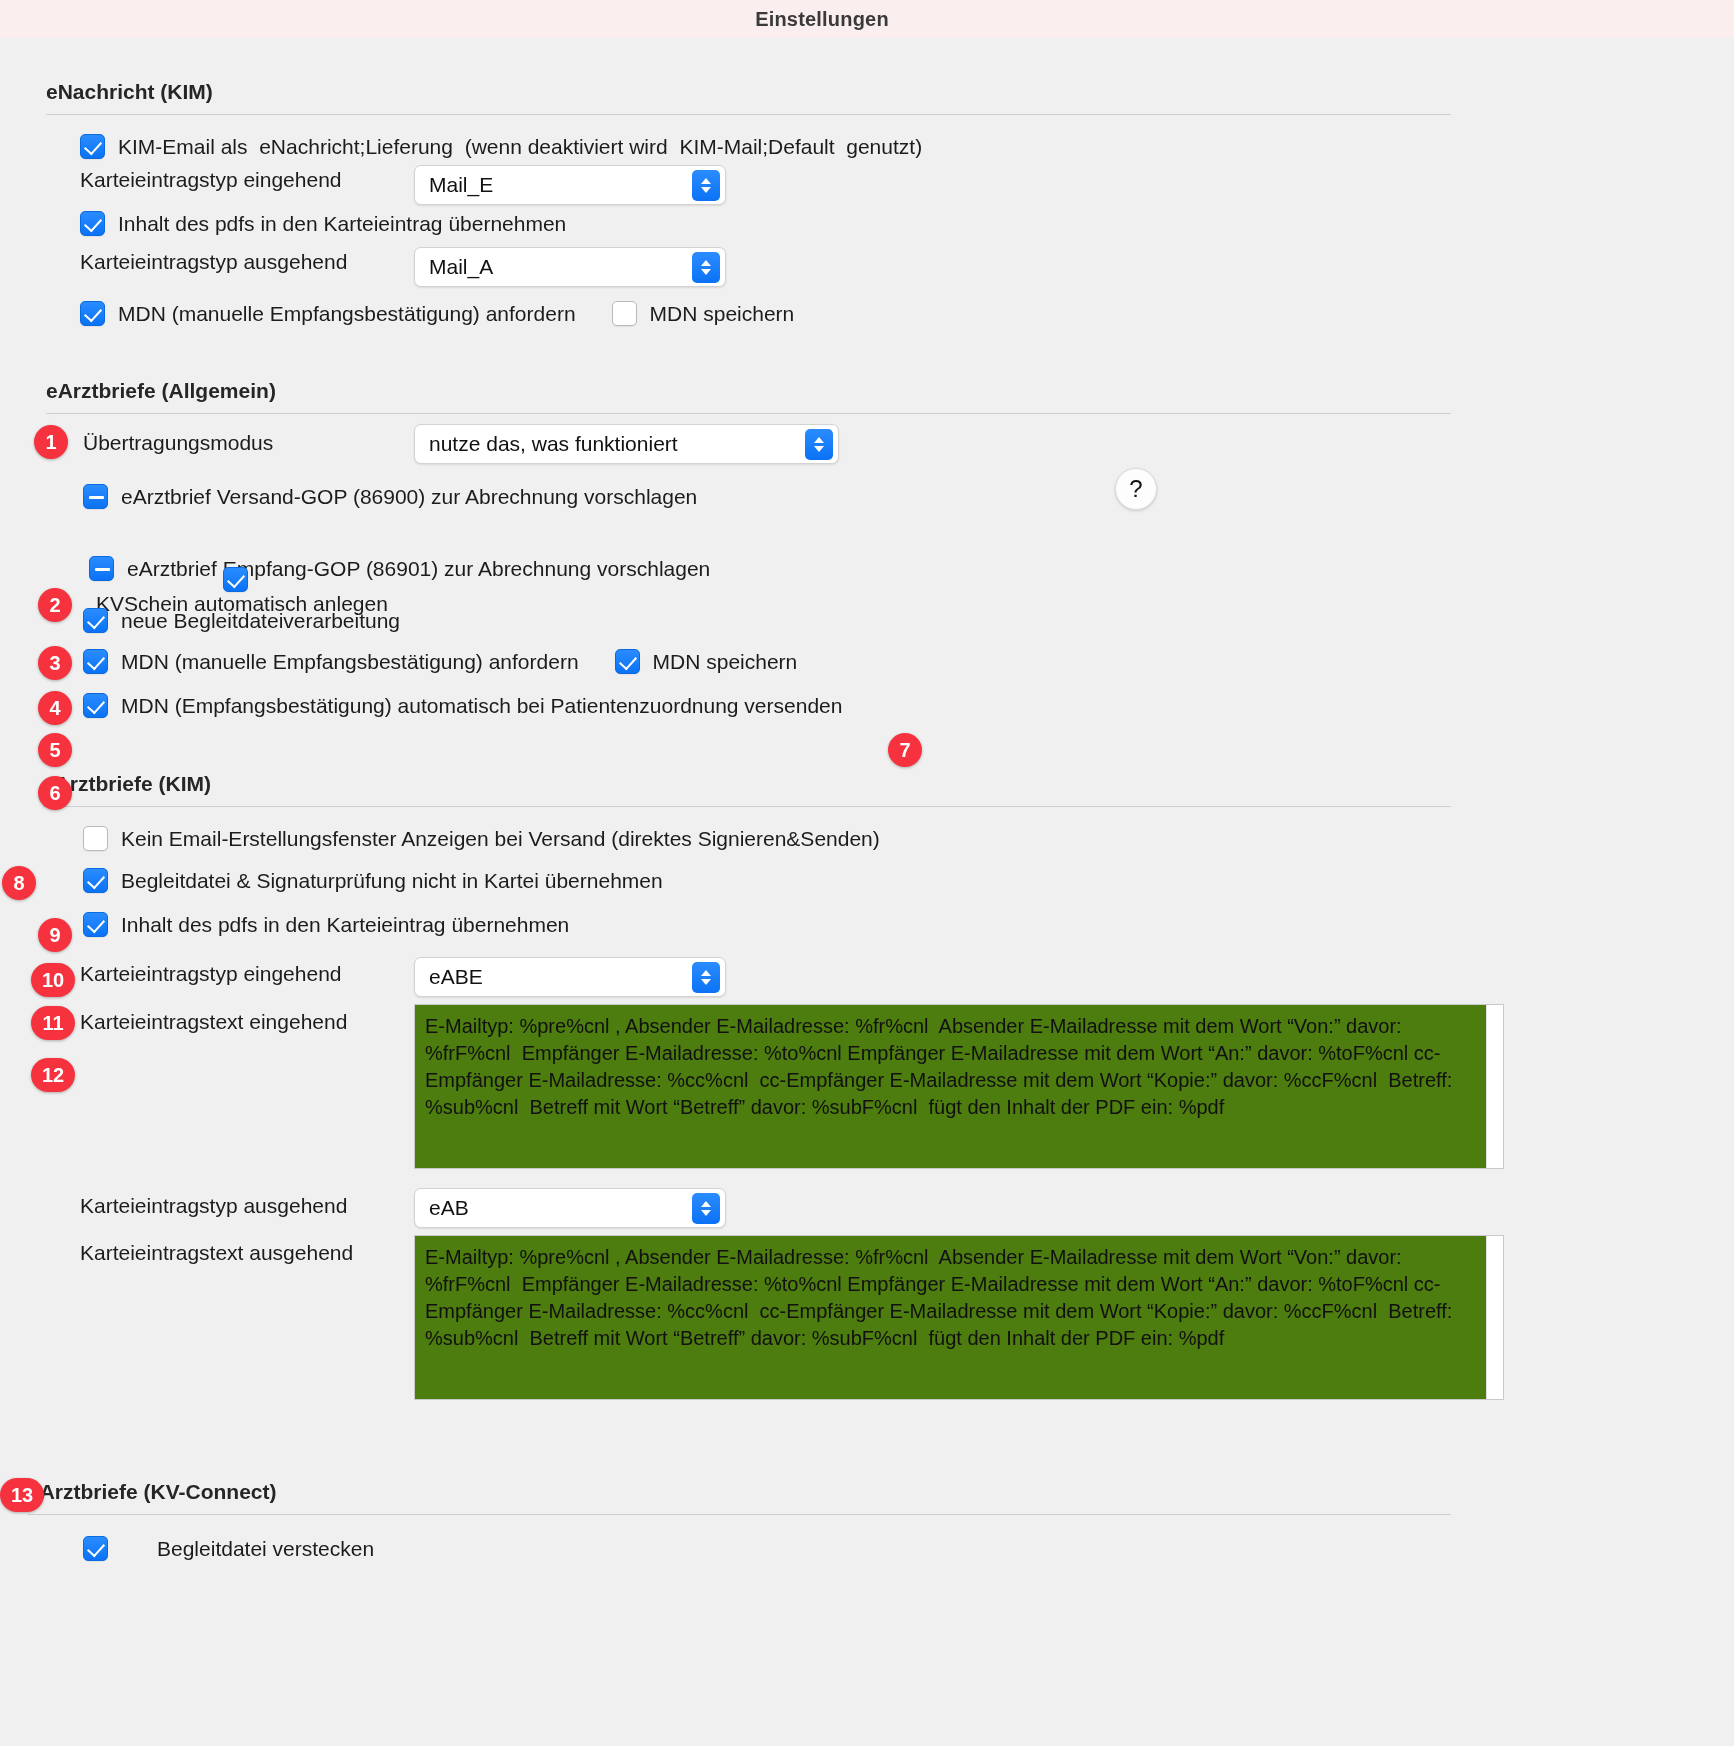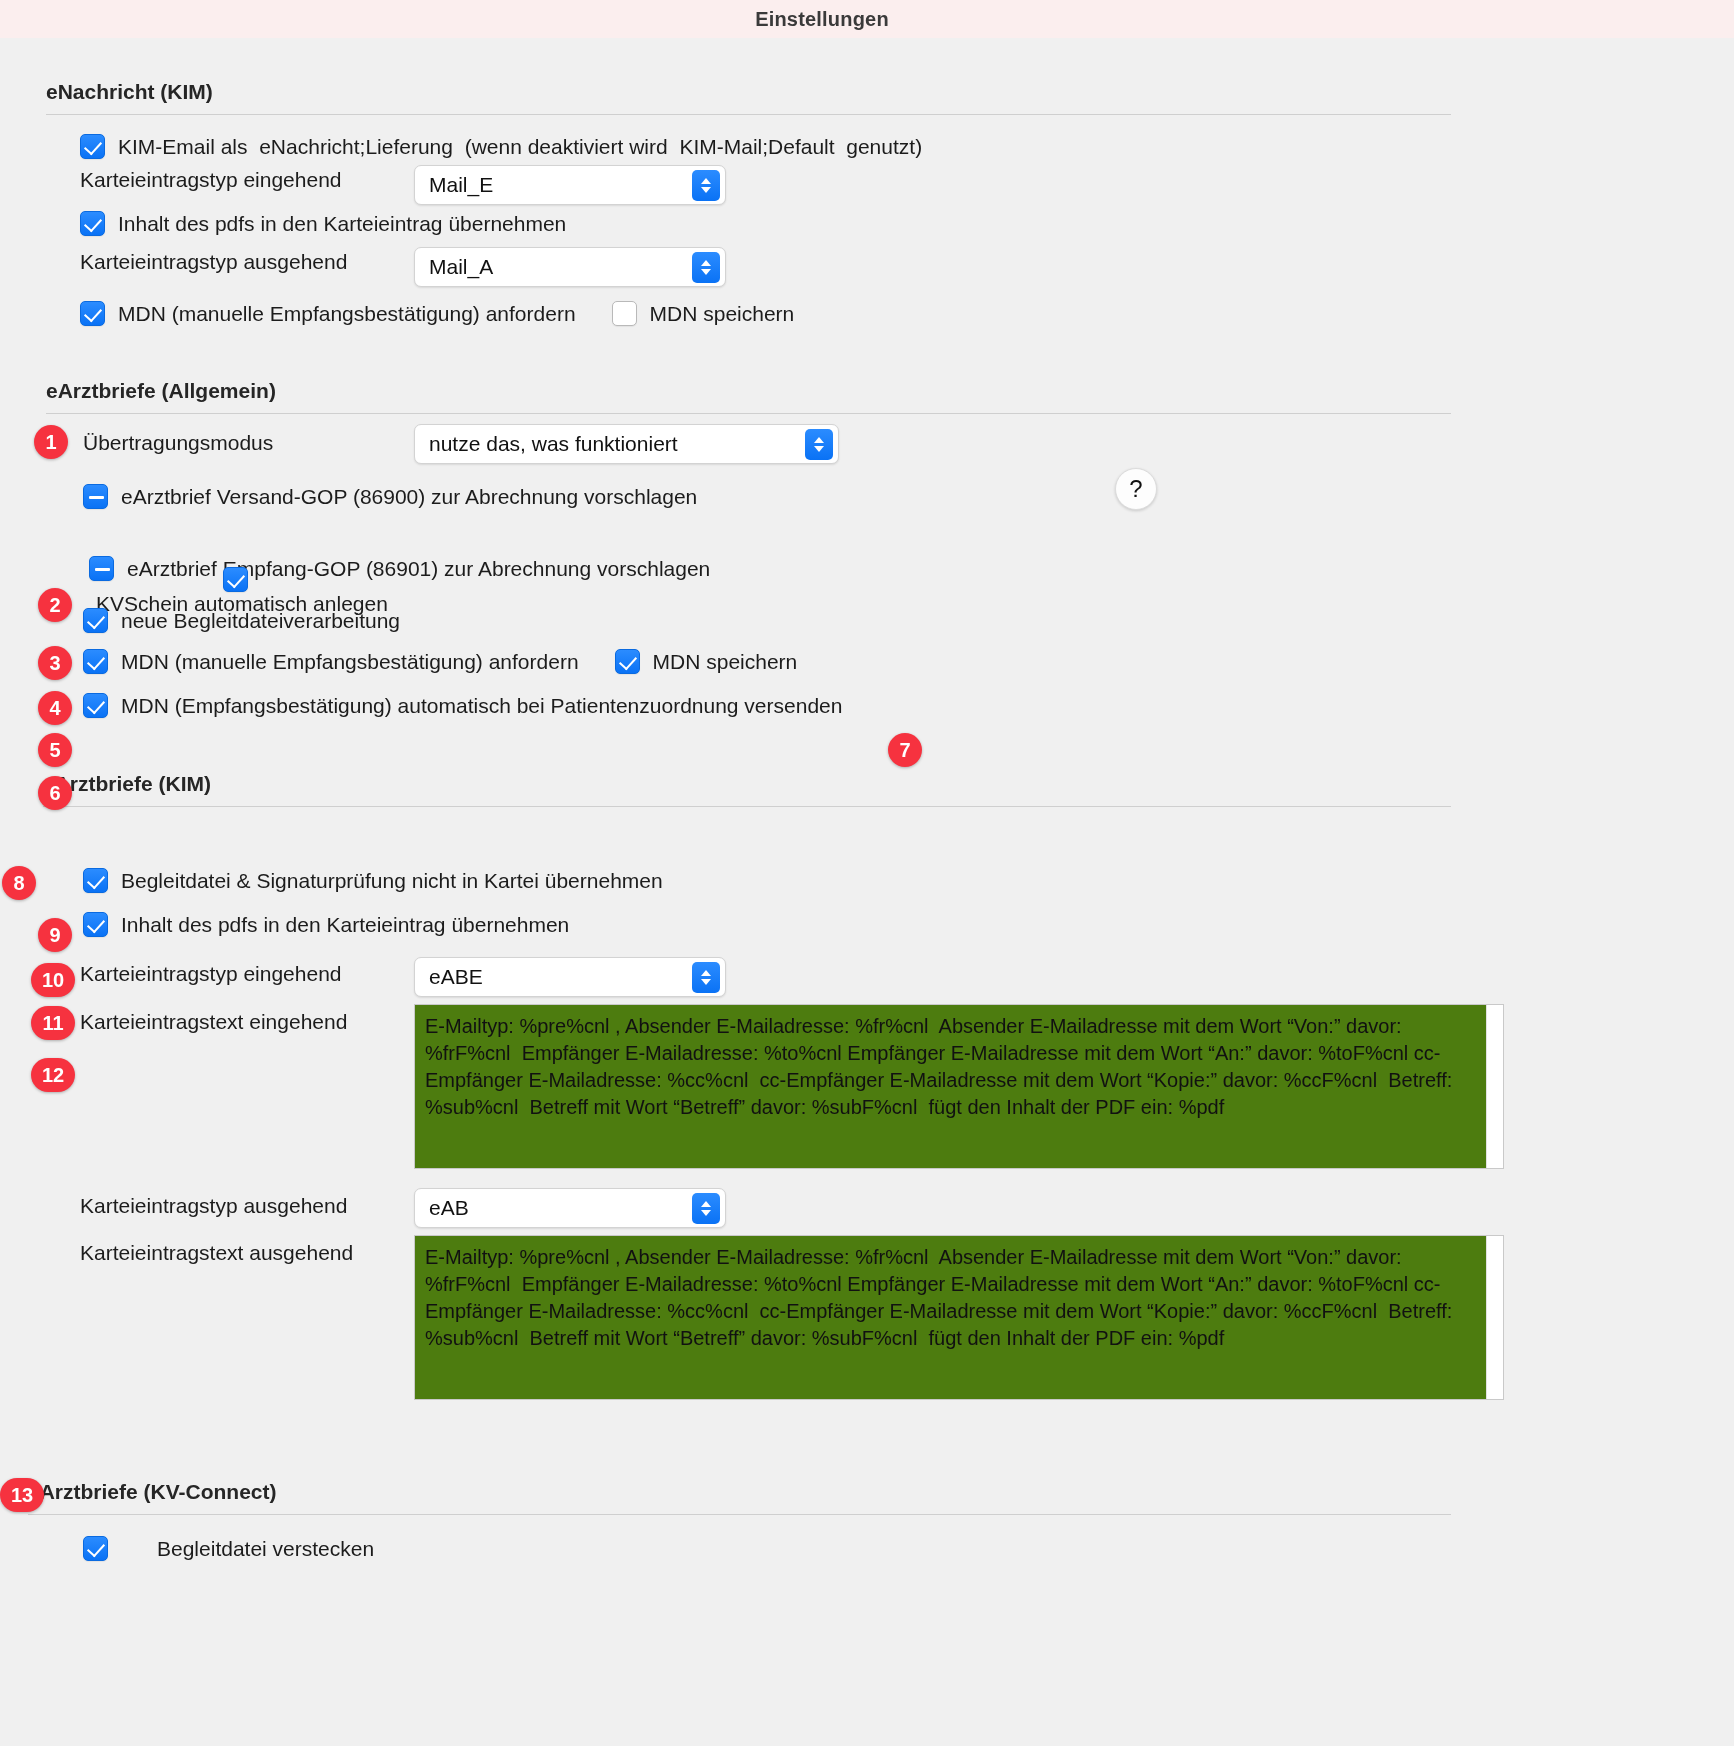--- a/index.html
+++ b/index.html
@@ -233,20 +233,24 @@
   </div>
 
   <div class="row" style="left:83px; top:655px;">
     <span class="cb on"></span>
     <span class="lbl" style="margin-left:13px;">MDN (Empfangsbestätigung) automatisch bei Patientenzuordnung versenden</span>
   </div>
 
   <div class="section-head" style="left:43px; top:734px;">eArztbriefe (KIM)</div>
   <div class="section-rule" style="left:43px; top:768px; width:1408px;"></div>
 
+  <div class="row" style="left:83px; top:788px;">
+    <span class="cb"></span>
+    <span class="lbl" style="margin-left:13px;">Kein Email-Erstellungsfenster Anzeigen bei Versand (direktes Signieren&amp;Senden)</span>
+  </div>
 
   <div class="row" style="left:83px; top:830px;">
     <span class="cb on"></span>
     <span class="lbl" style="margin-left:13px;">Begleitdatei &amp; Signaturprüfung nicht in Kartei übernehmen</span>
   </div>
 
   <div class="row" style="left:83px; top:874px;">
     <span class="cb on"></span>
     <span class="lbl" style="margin-left:13px;">Inhalt des pdfs in den Karteieintrag übernehmen</span>
   </div>

